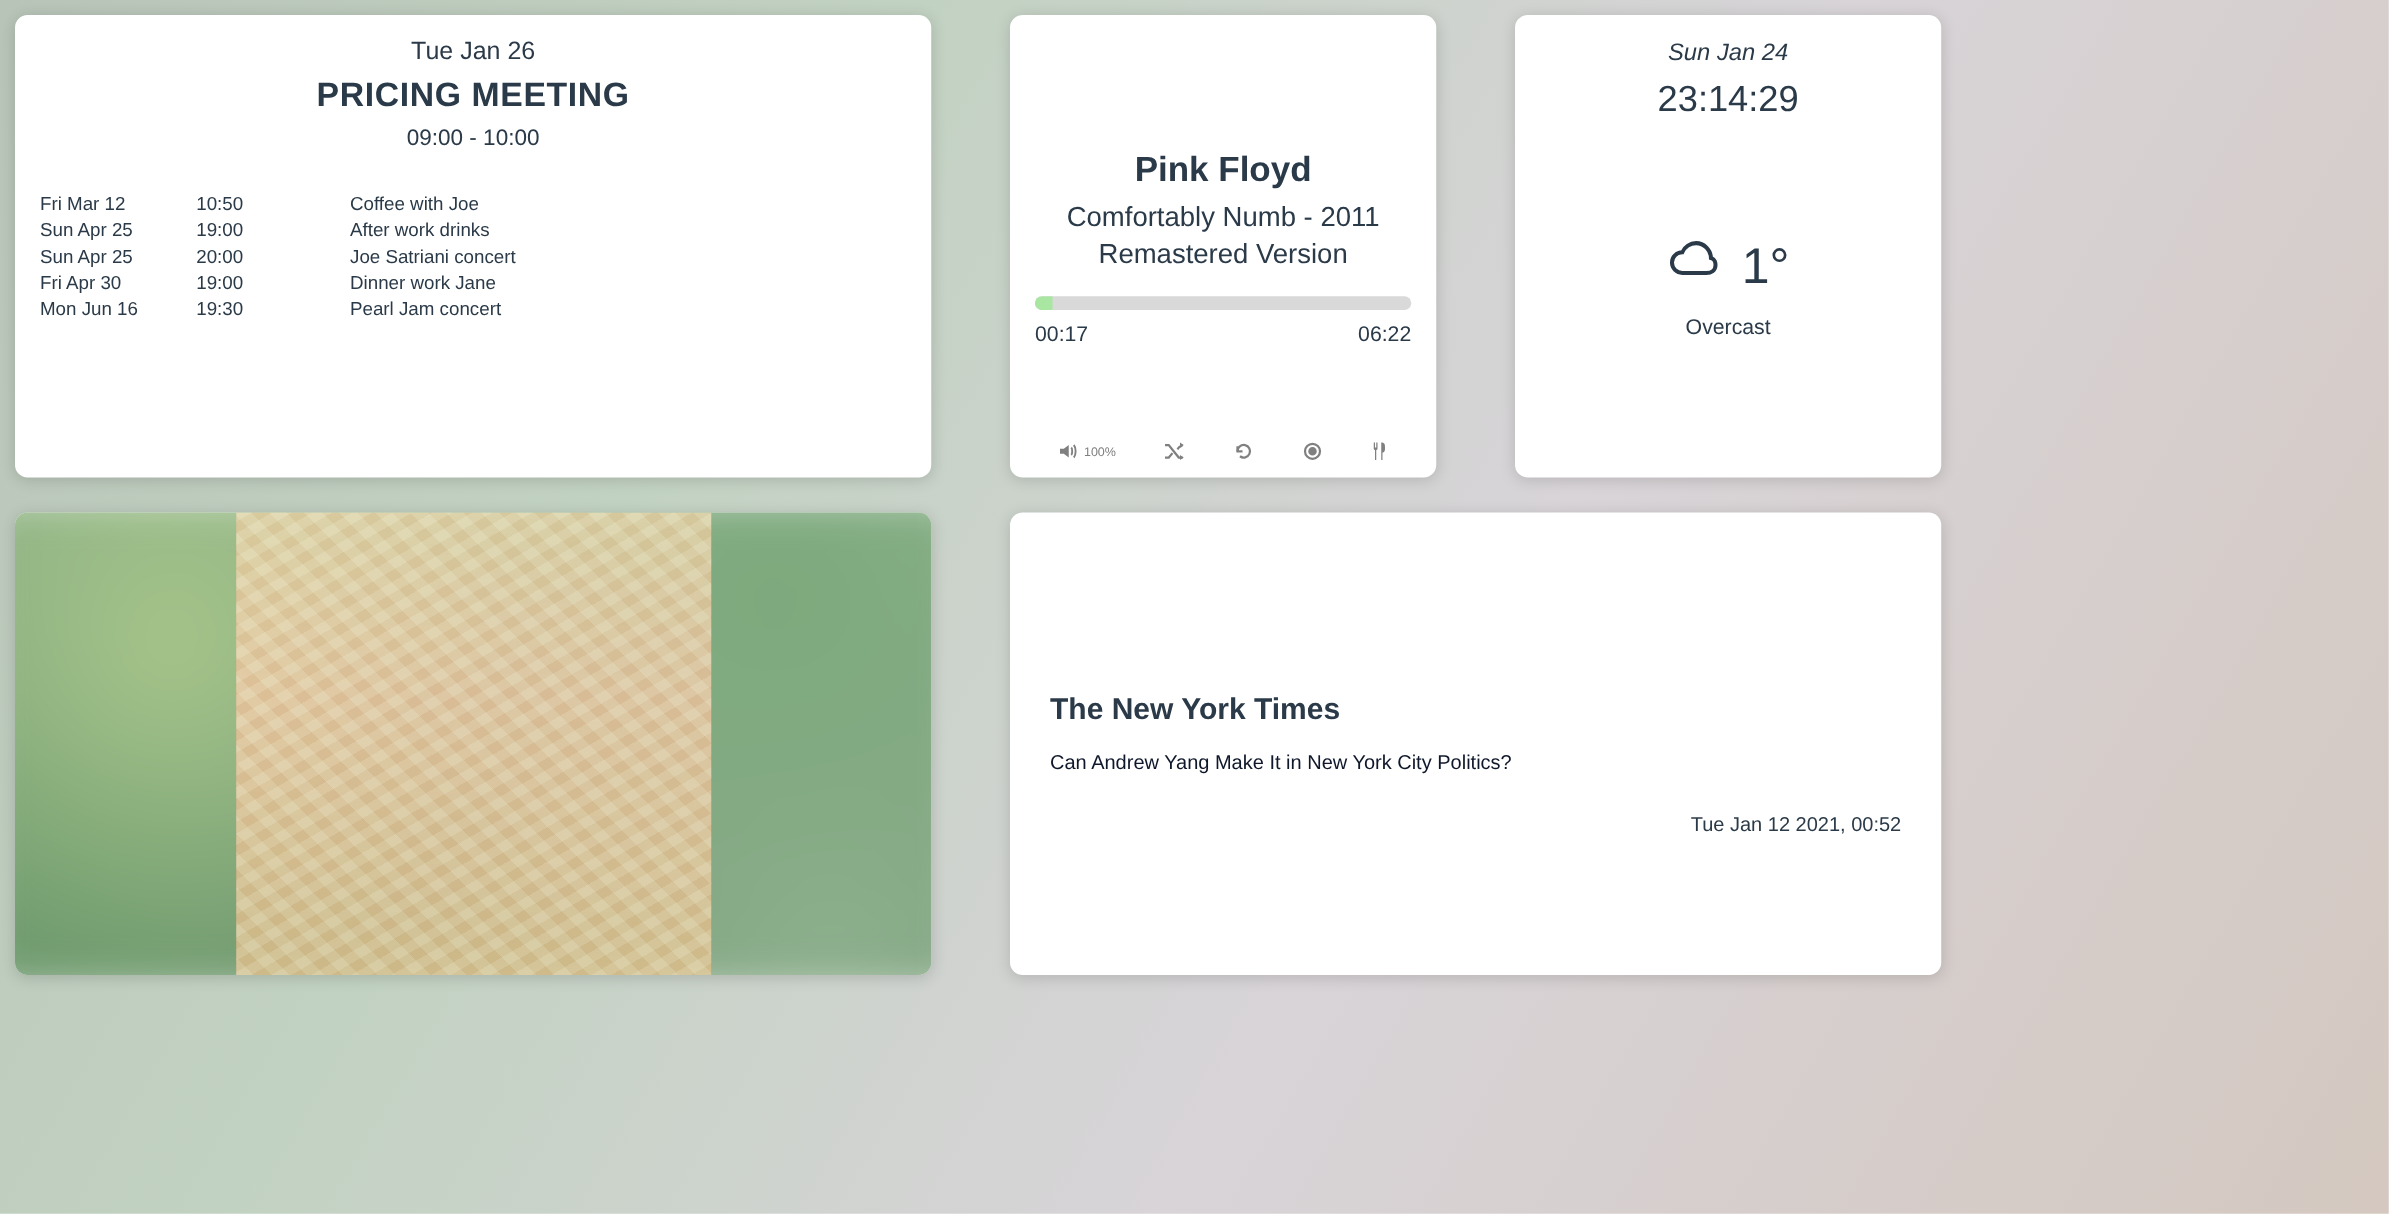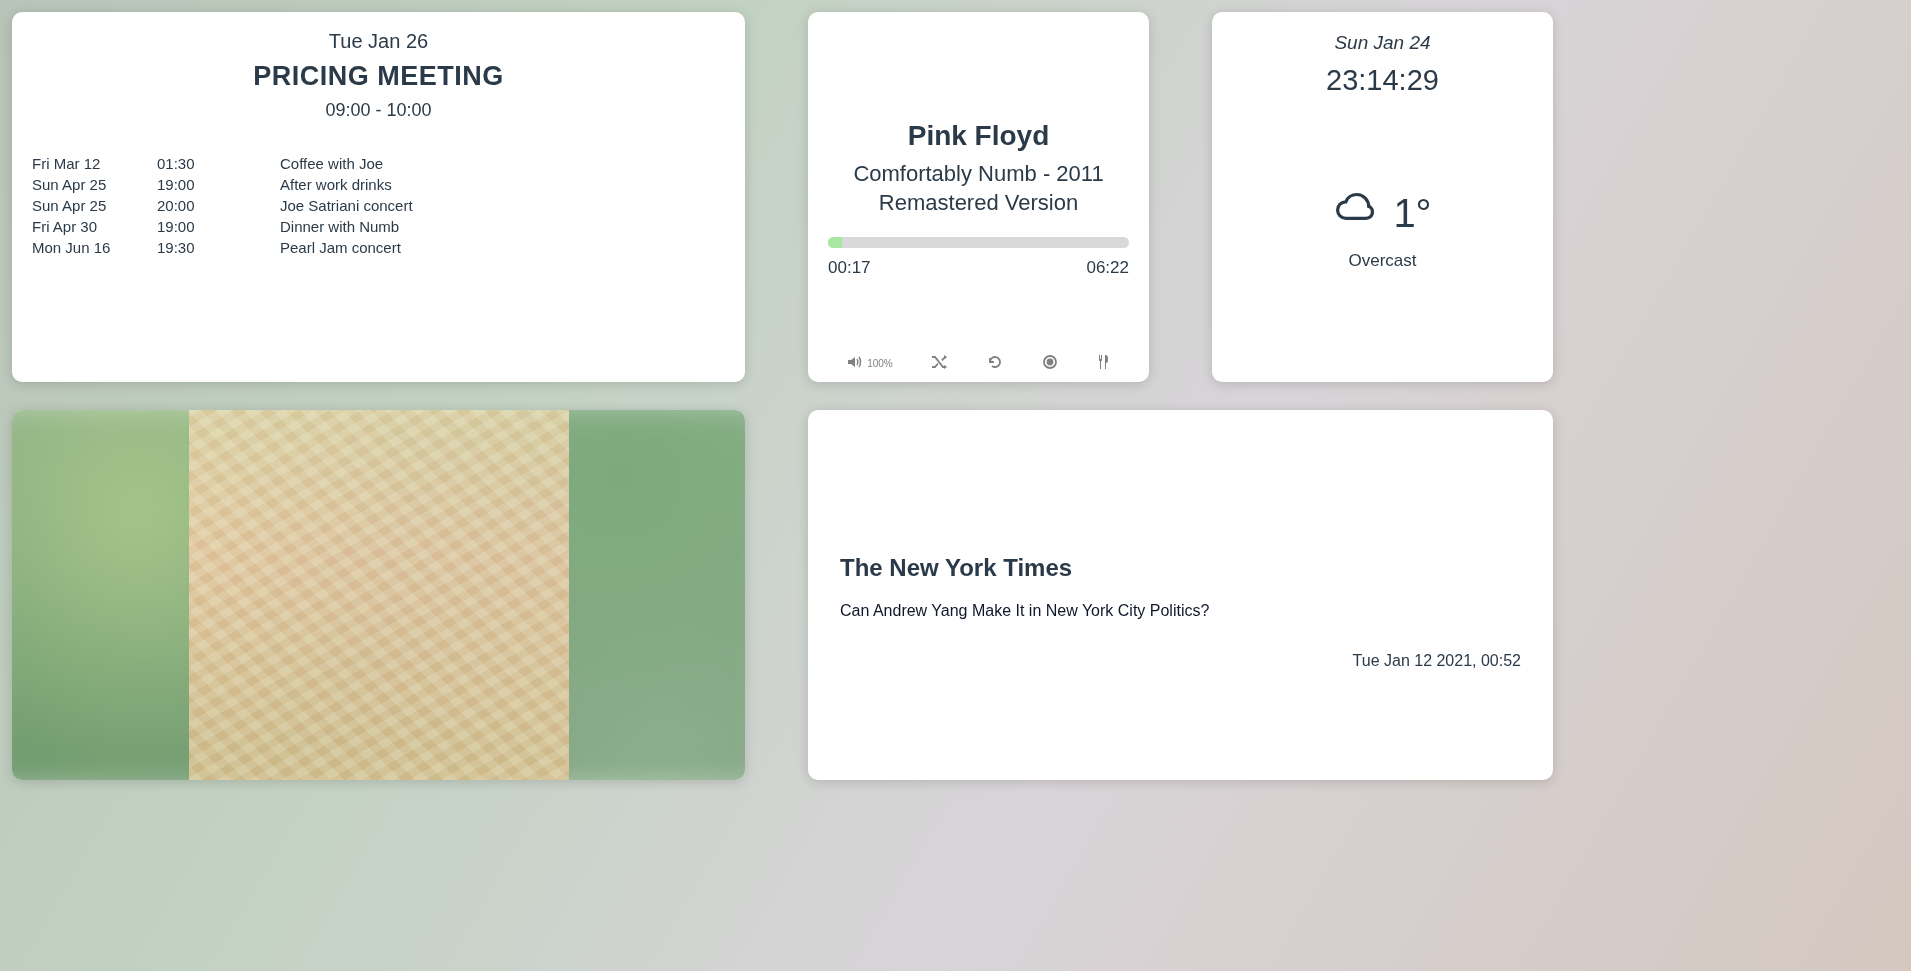--- a/index.html
+++ b/index.html
@@ -93,37 +93,37 @@
 
   <div class="card calendar">
     <div class="hdr">
       <div class="date">Tue Jan 26</div>
       <div class="title">PRICING MEETING</div>
       <div class="time">09:00 - 10:00</div>
     </div>
     <div class="events">
       <div class="row">
         <div class="c1">Fri Mar 12</div>
-        <div class="c2">01:30</div>
+        <div class="c2">10:50</div>
         <div class="c3">Coffee with Joe</div>
       </div>
       <div class="row">
         <div class="c1">Sun Apr 25</div>
         <div class="c2">19:00</div>
         <div class="c3">After work drinks</div>
       </div>
       <div class="row">
         <div class="c1">Sun Apr 25</div>
         <div class="c2">20:00</div>
         <div class="c3">Joe Satriani concert</div>
       </div>
       <div class="row">
         <div class="c1">Fri Apr 30</div>
         <div class="c2">19:00</div>
-        <div class="c3">Dinner with Numb</div>
+        <div class="c3">Dinner work Jane</div>
       </div>
       <div class="row">
         <div class="c1">Mon Jun 16</div>
         <div class="c2">19:30</div>
         <div class="c3">Pearl Jam concert</div>
       </div>
     </div>
   </div>
 
   <div class="card music">

